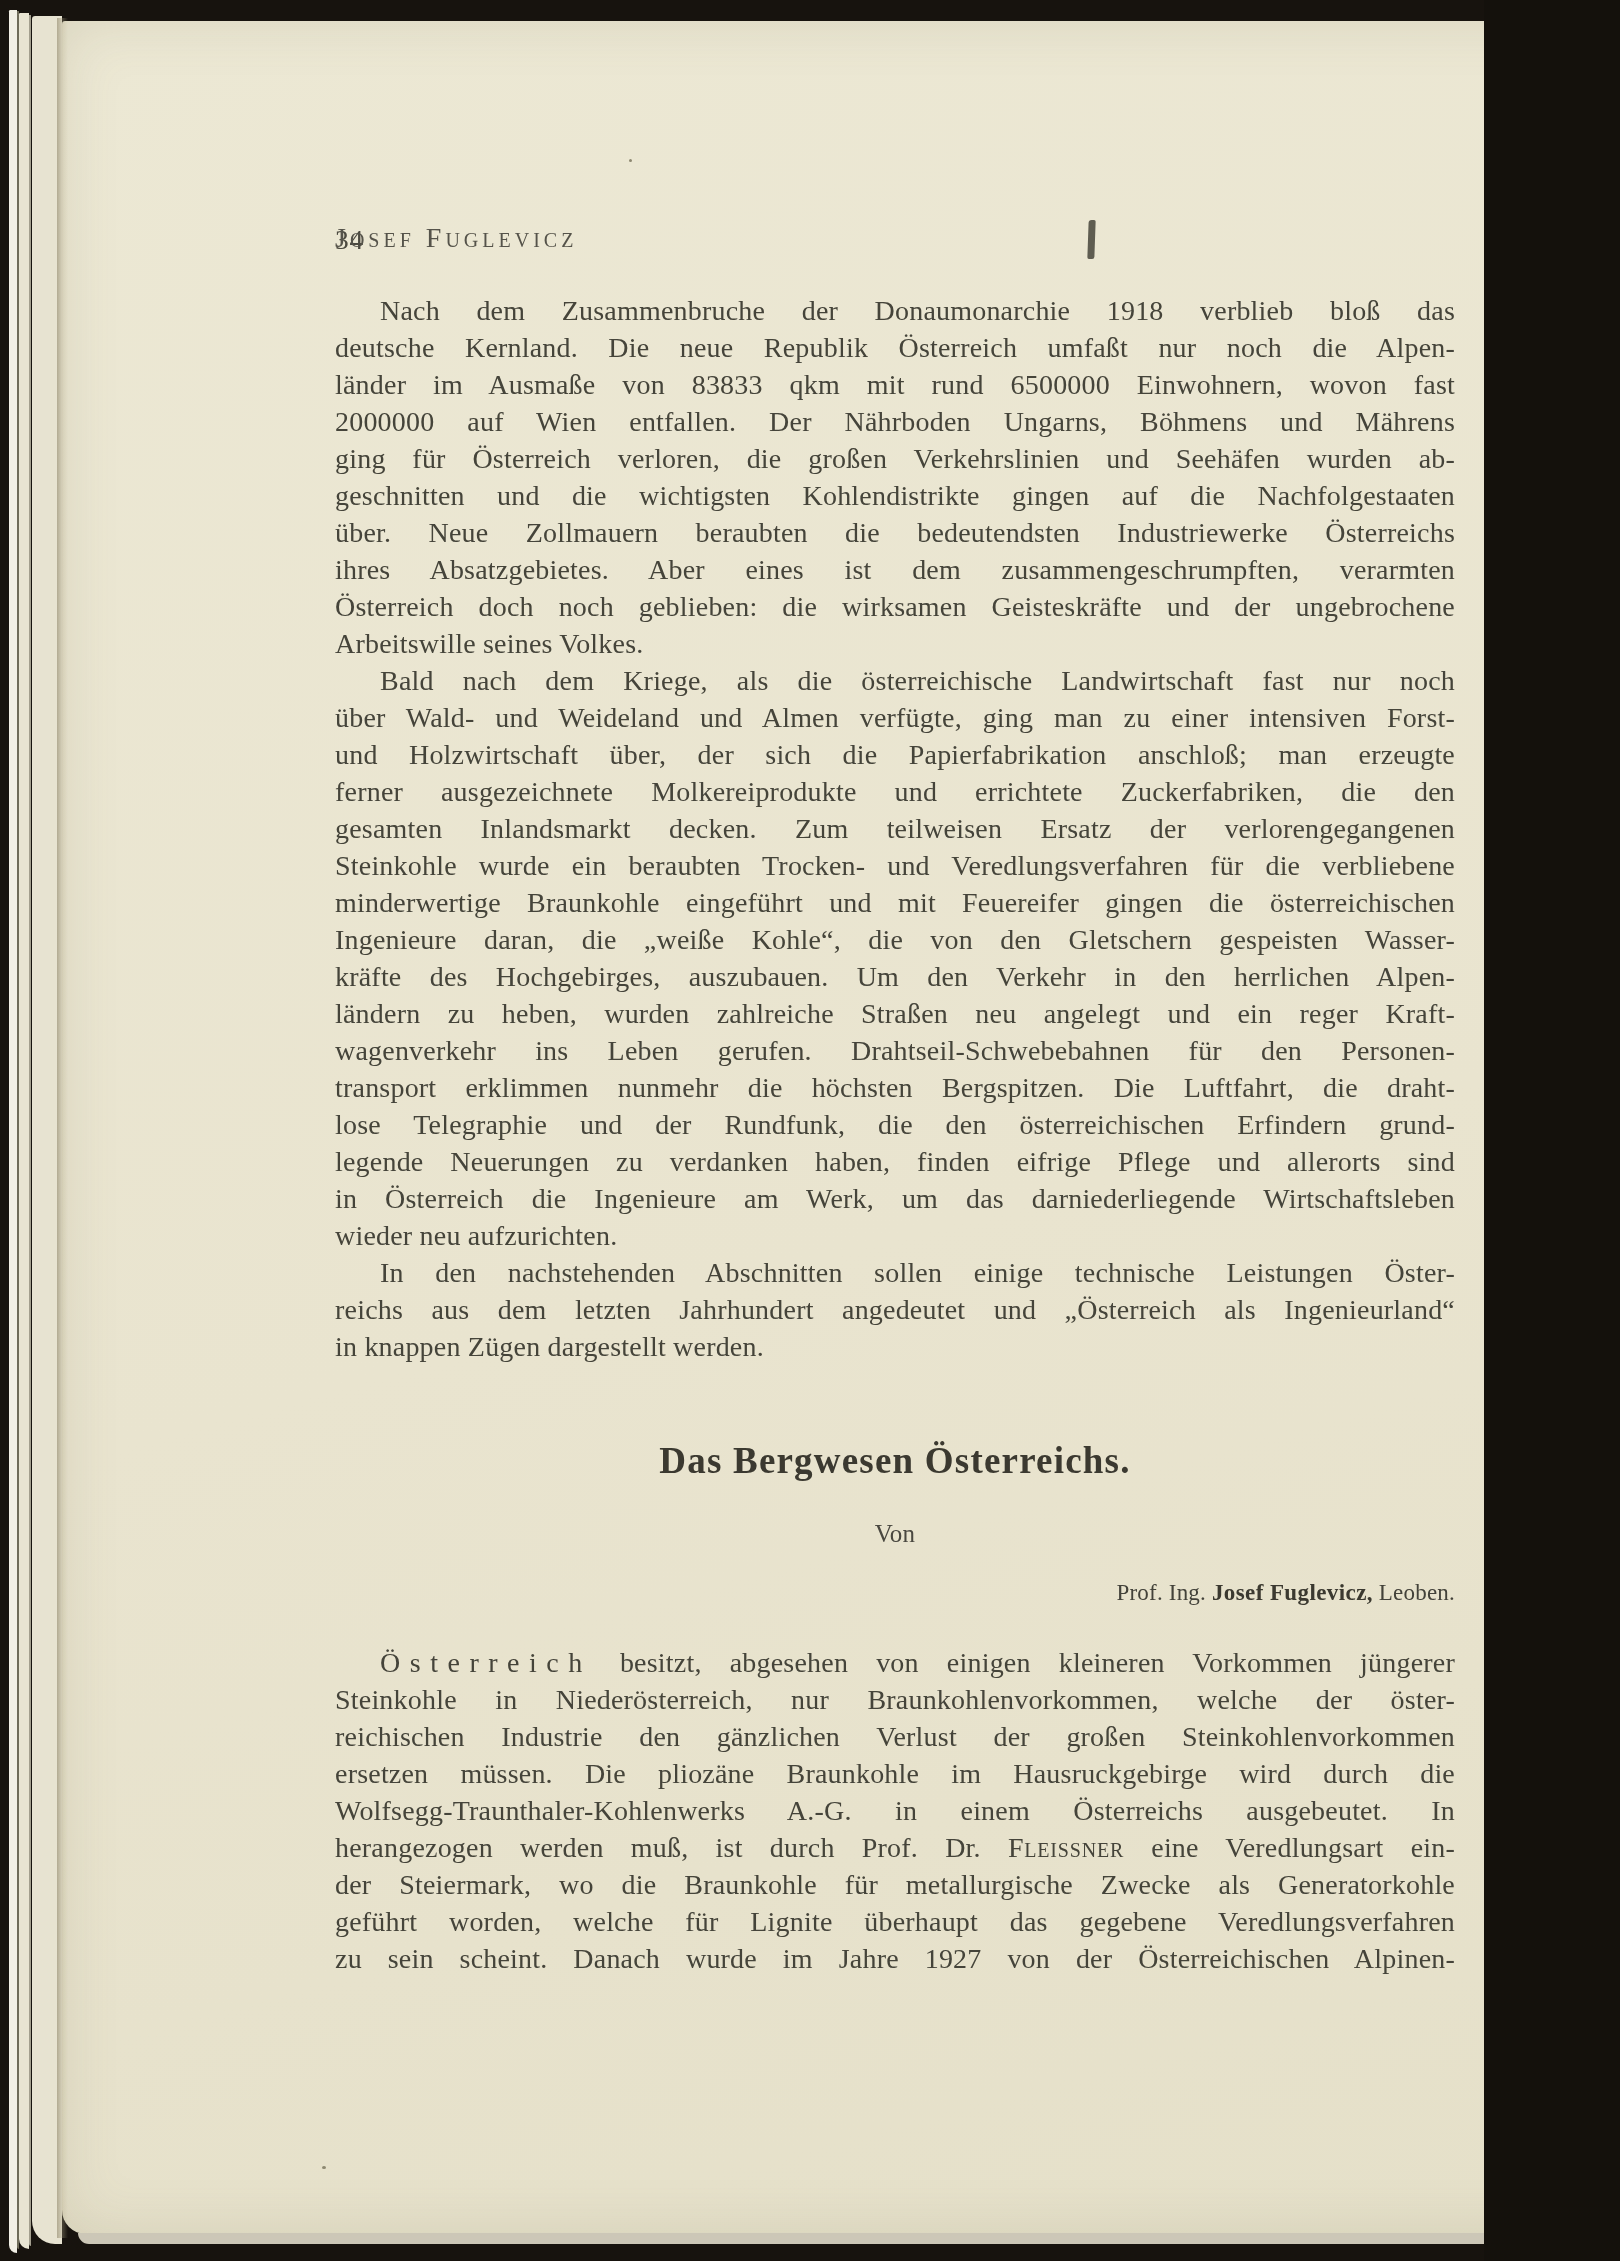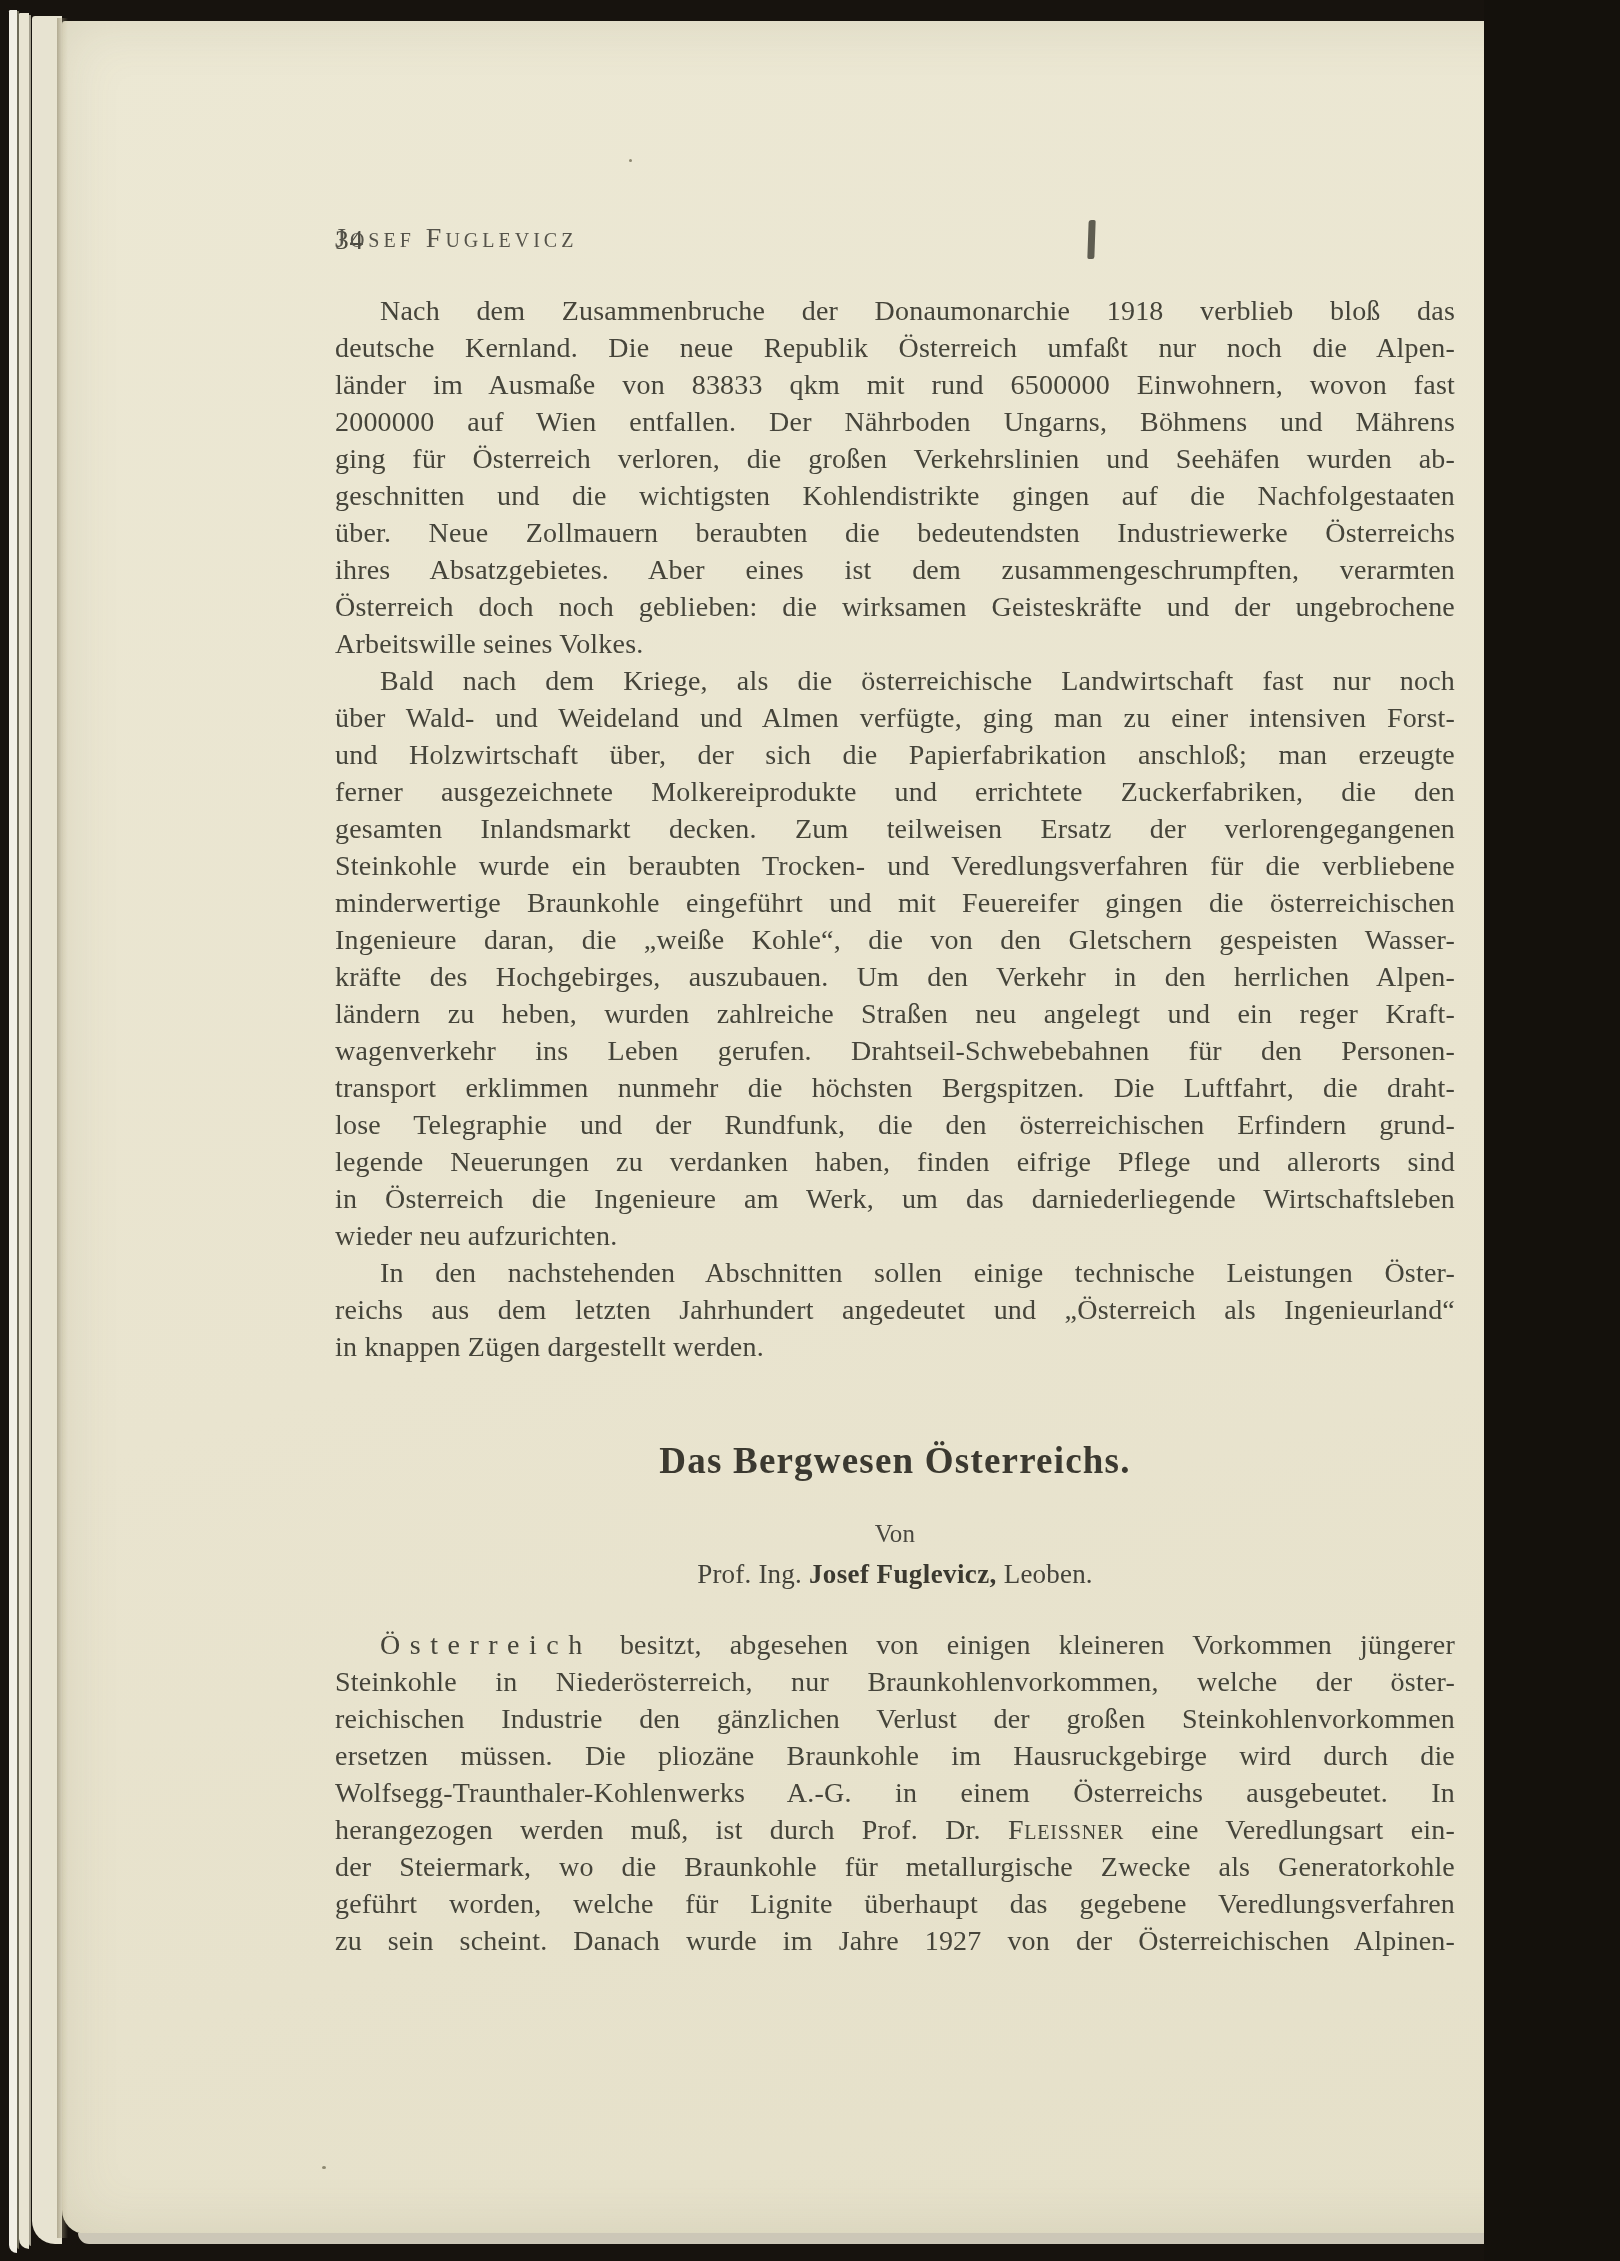--- a/index.html
+++ b/index.html
@@ -43,21 +43,21 @@
     font-size:28px; line-height:37px; color:#45443a; letter-spacing:0.2px; }
   .para { margin:0; }
   .line { text-align:justify; text-align-last:justify; white-space:normal; }
   .line.first { text-indent:45px; }
   .line.last { text-align-last:left; }
   .sc { font-variant:small-caps; letter-spacing:0.8px; }
   .sp { letter-spacing:.34em; }
   .section-title { margin-top:75px; text-align:center; font-weight:bold; font-size:37px;
     line-height:42px; letter-spacing:1.2px; color:#3b3930; }
   .byline { margin-top:36px; text-align:center; font-size:25px; line-height:31px; color:#4a4840; }
-  .author-line { margin-top:7px; text-align:center; font-size:27px; line-height:37px; color:#43423a; }
+  .author-line { margin-top:25px; text-align:right; font-size:23px; line-height:37px; color:#43423a; }
   .author-line b { letter-spacing:0.4px; color:#3b3930; }
   .section-body { margin-top:33px; }
   .speck { position:absolute; border-radius:50%; background:#8d8871; }
   .speck.a { left:567px; top:138px; width:3.2px; height:3.2px; }
   .speck.b { left:260px; top:2145px; width:4px; height:3.2px; }
 </style>
 </head>
 <body>
 
 <div class="scene">

